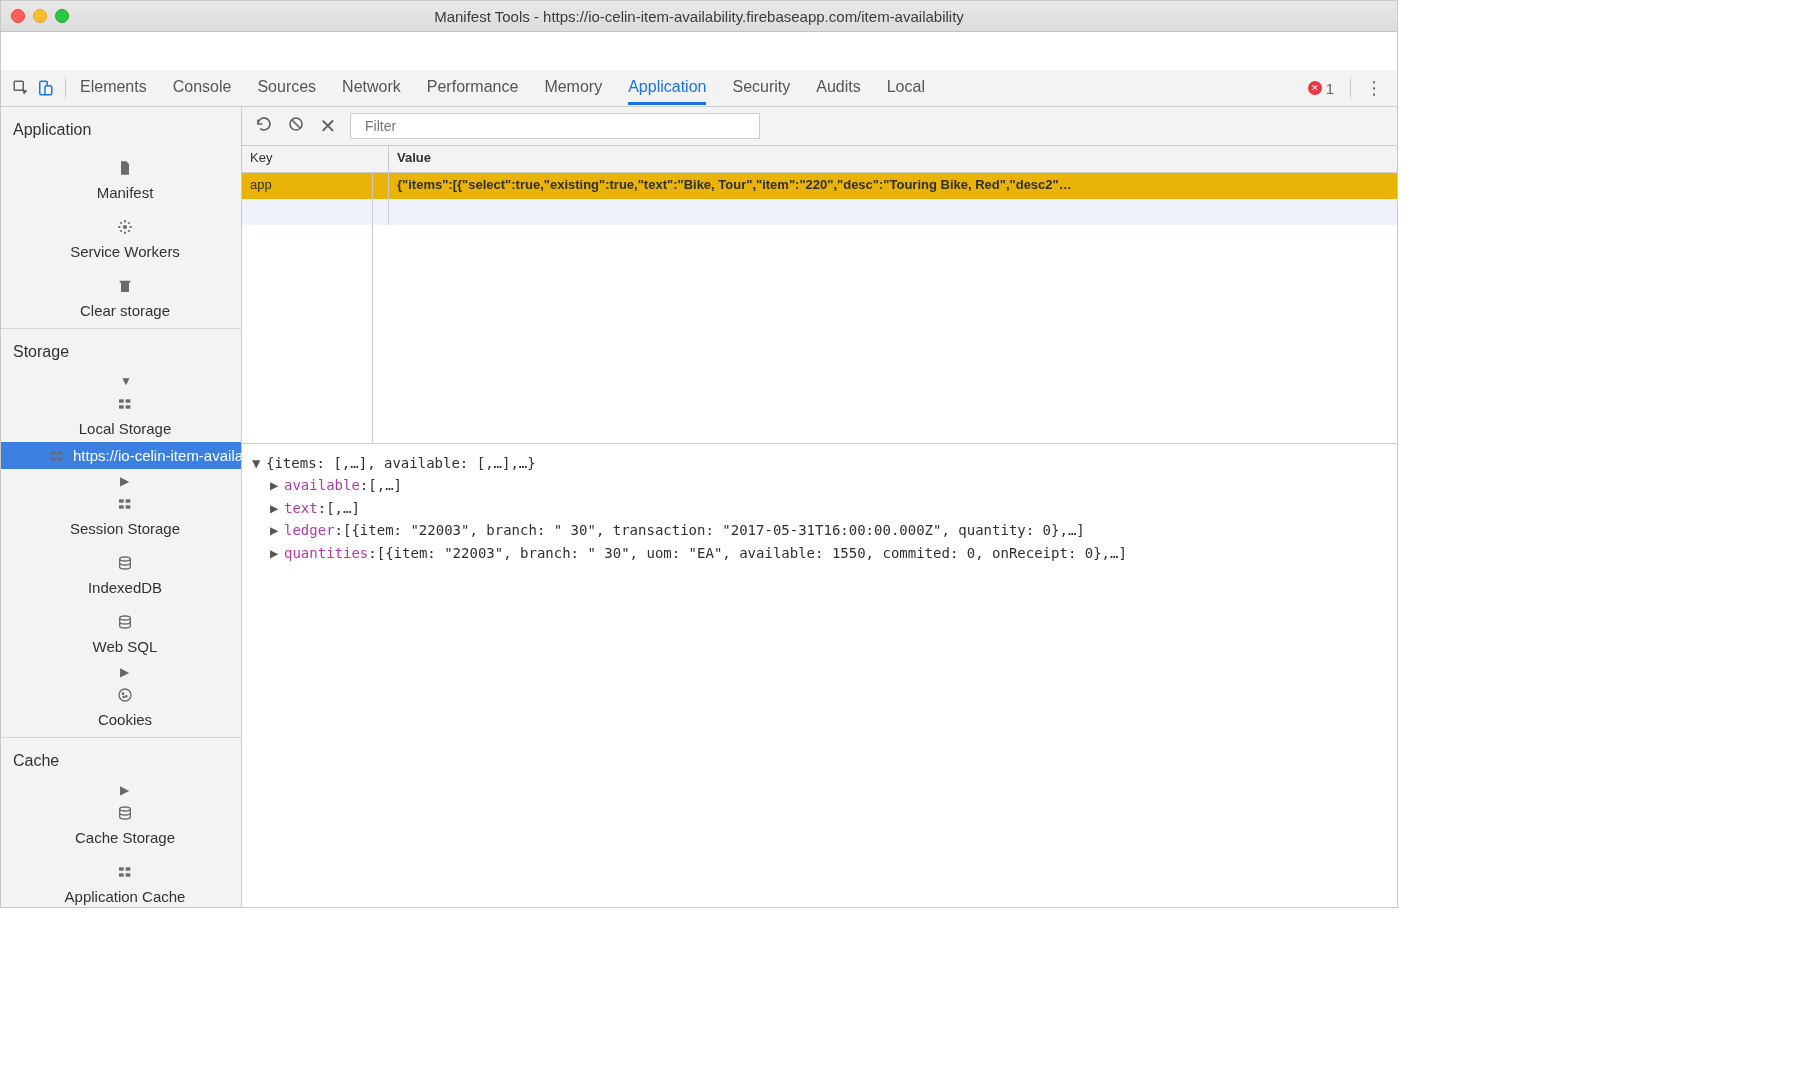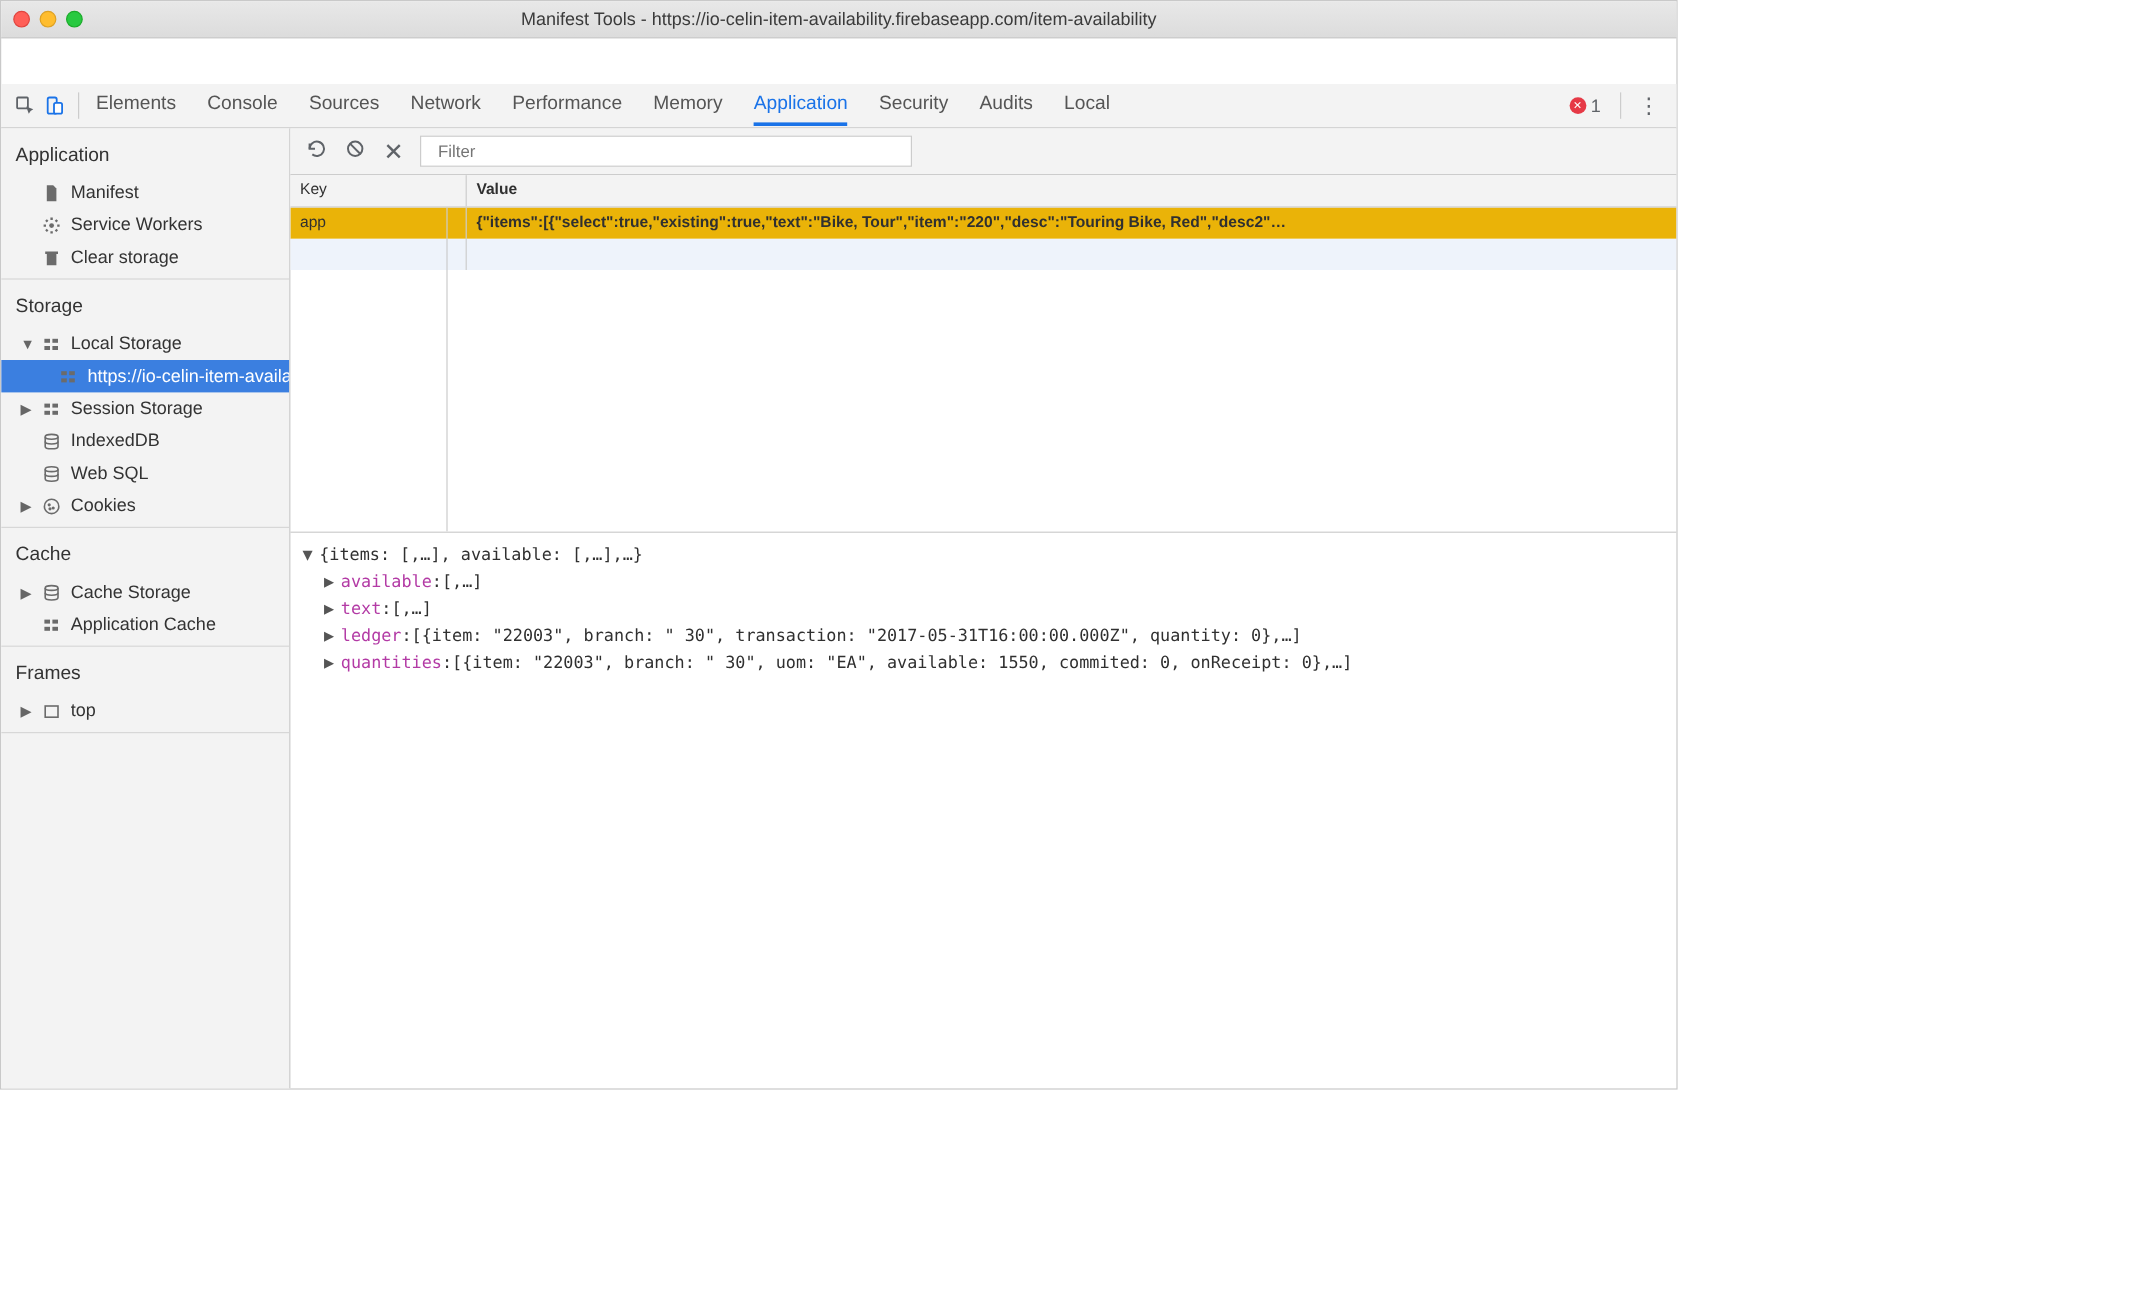--- a/index.html
+++ b/index.html
@@ -121,21 +121,21 @@
     display: flex;
     align-items: center;
     gap: 8px;
     padding: 5px 8px 5px 22px;
     color: #333;
     white-space: nowrap;
   }
   .side-item .tw {
     width: 10px; display:inline-block; color:#666; font-size:12px;
   }
-  .side-item.indent1 { padding-left: 16px; }
+  .side-item.indent1 { padding-left: 16px; flex-direction: column; }
   .side-item.indent2 { padding-left: 40px; }
   .side-item.selected {
     background: #3b7fe0;
     color: #fff;
   }
   .side-item.selected .ic { color: #fff; }
   .ic {
     width: 16px; height: 16px; display:inline-flex;
     align-items:center; justify-content:center;
     color: #666; flex-shrink:0;

